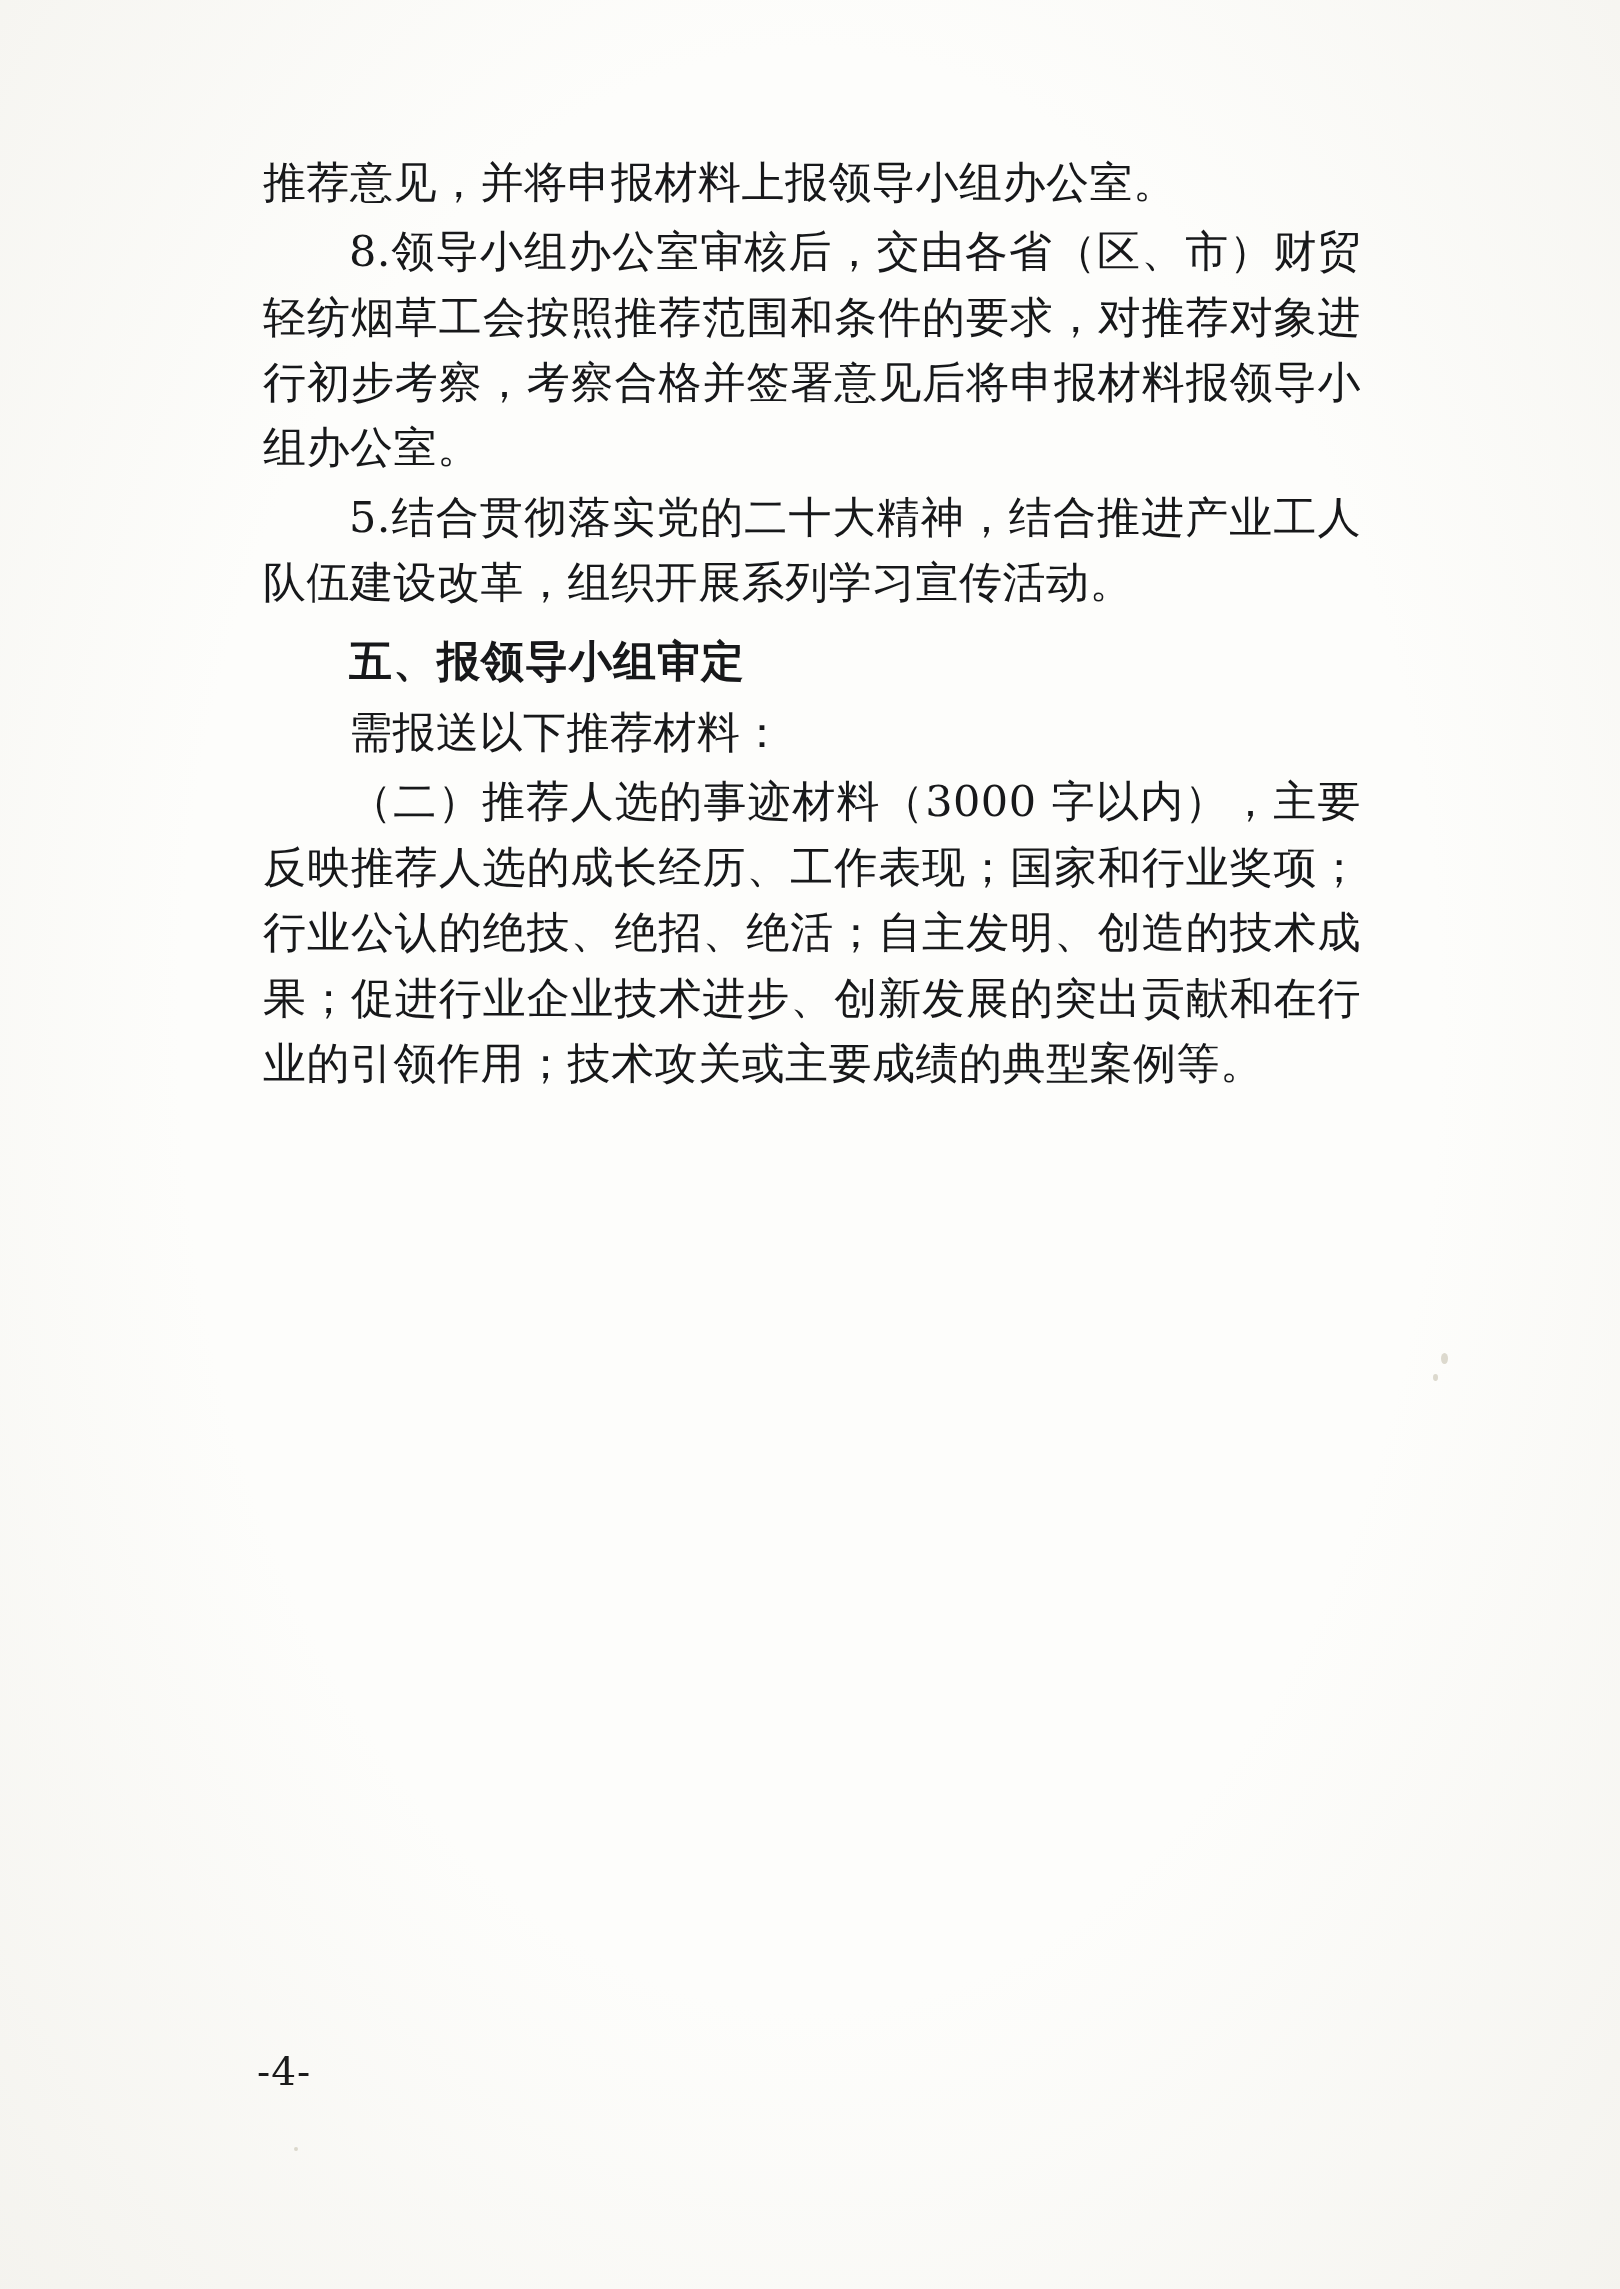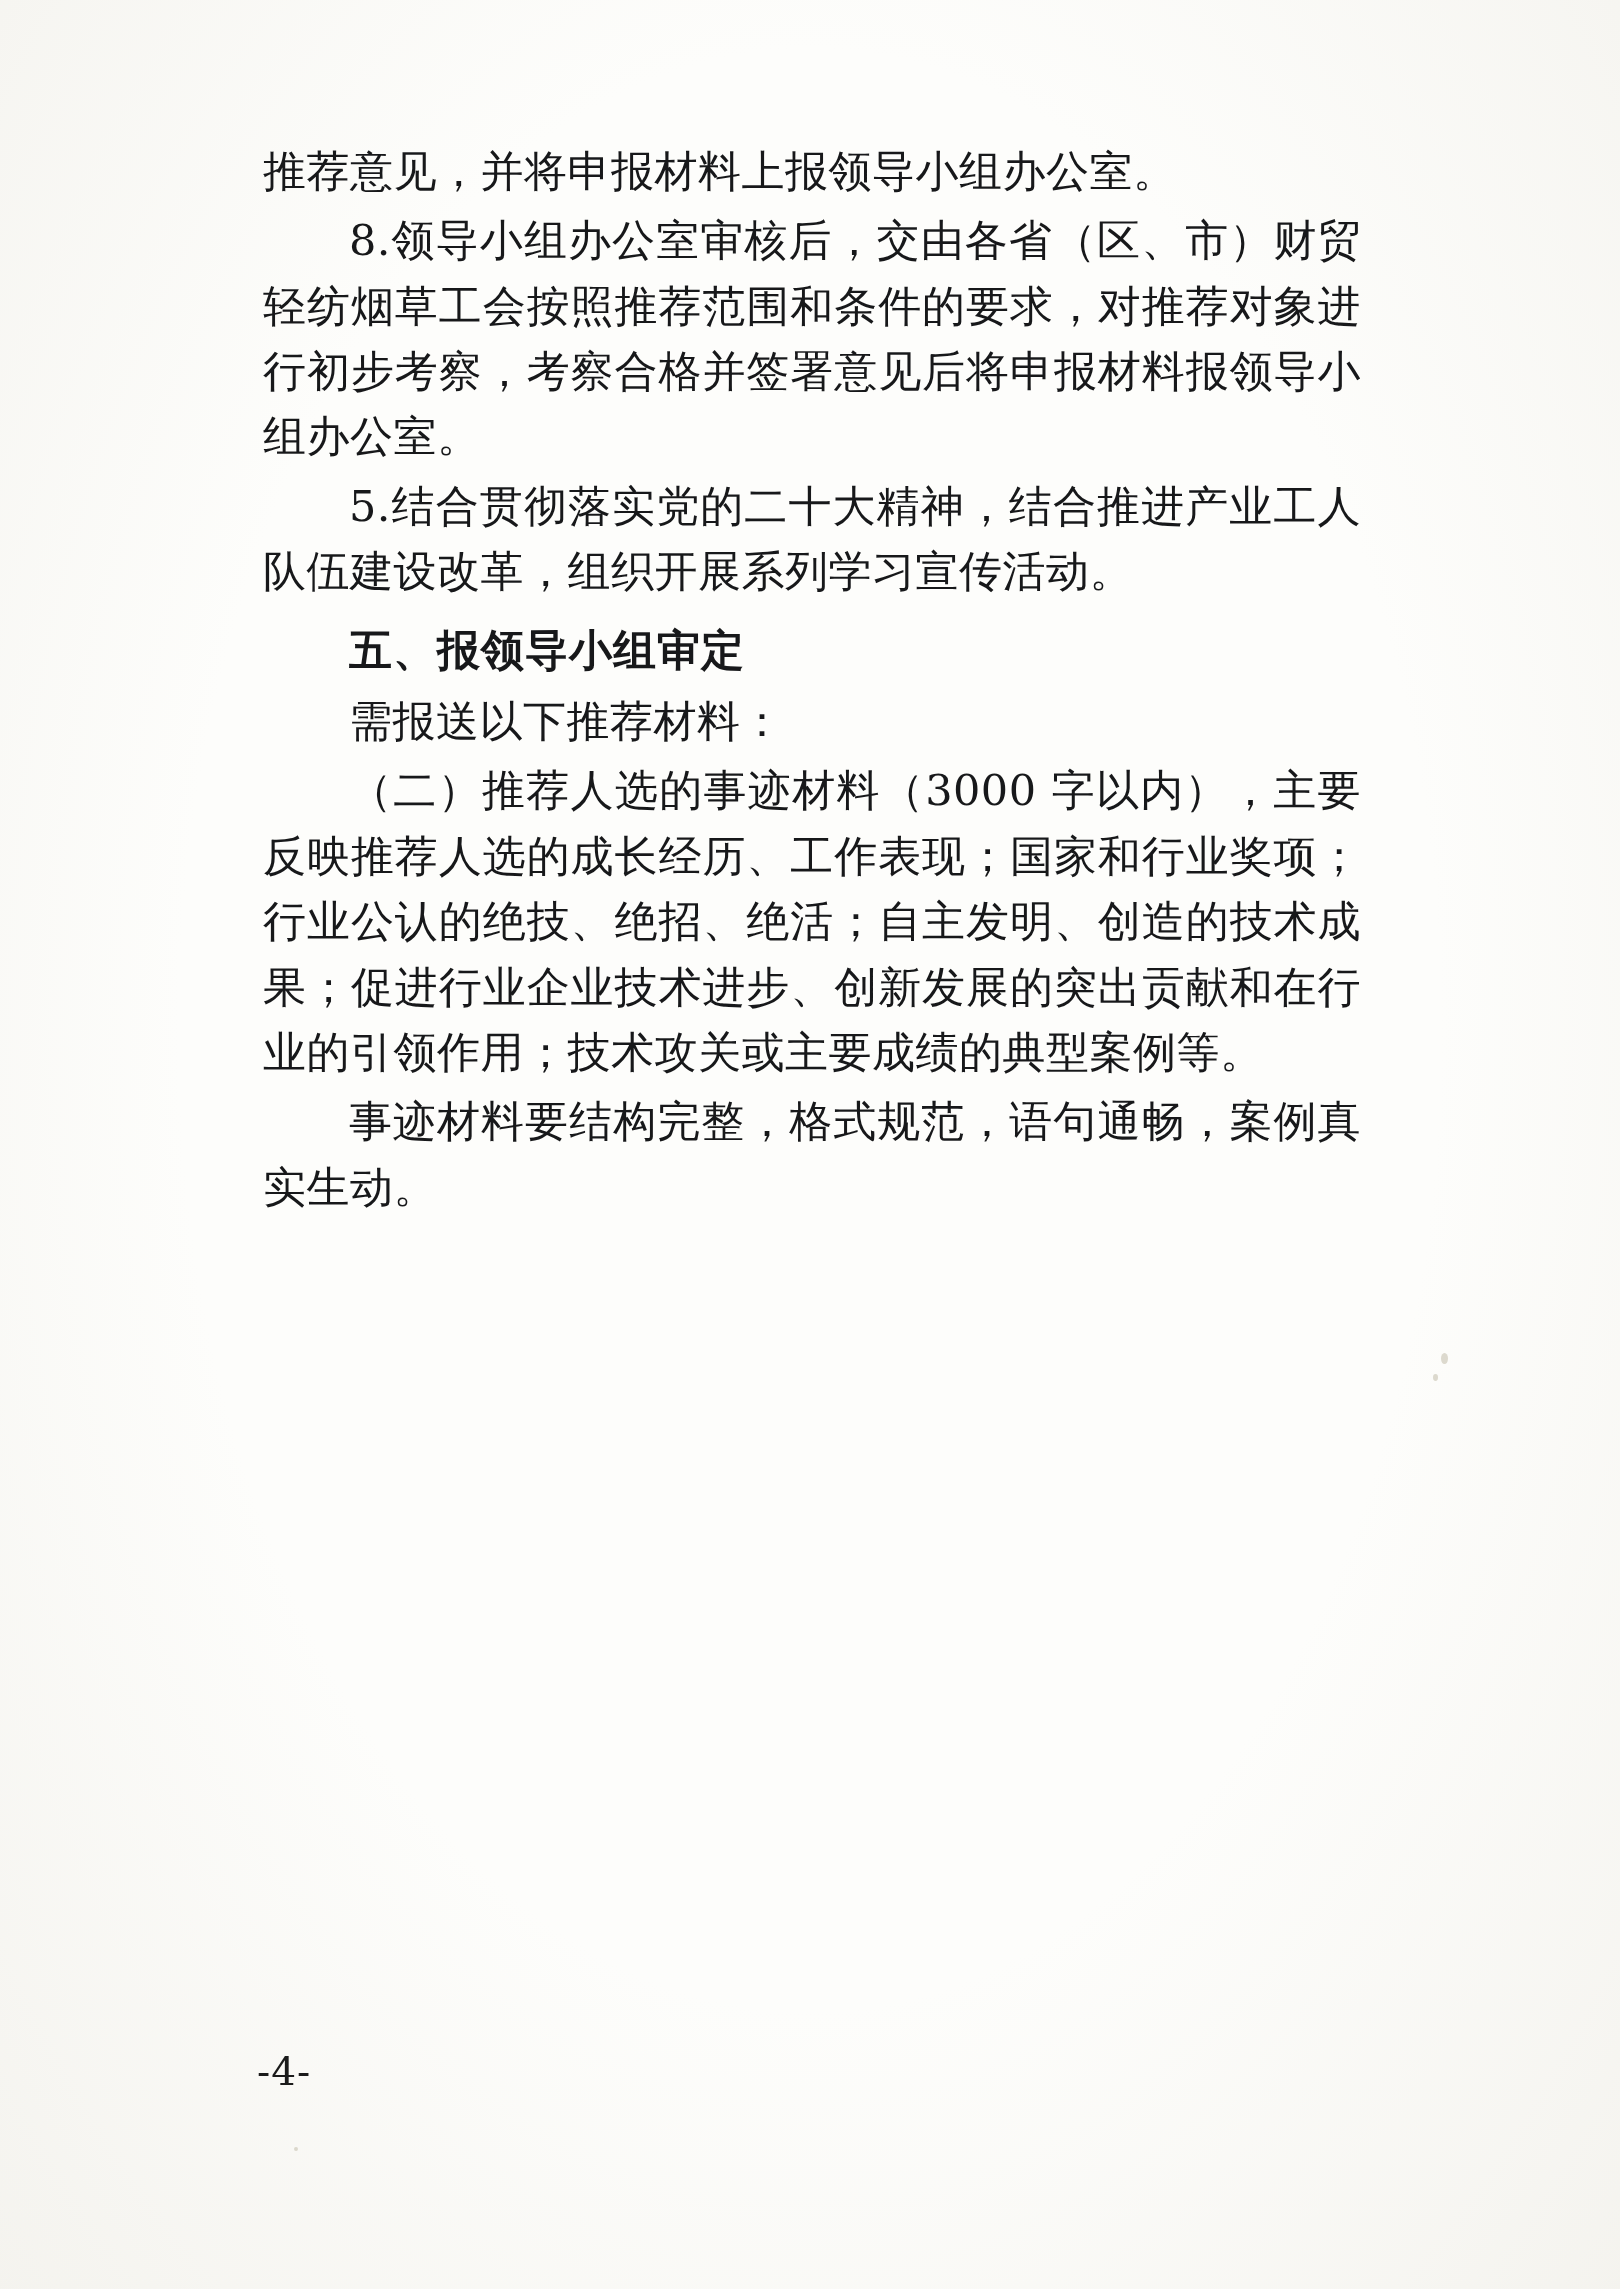--- a/index.html
+++ b/index.html
@@ -25,21 +25,21 @@
     content: "";
     position: absolute;
     inset: 0;
     background:
       radial-gradient(ellipse at 50% 45%, rgba(255,255,255,0) 55%, rgba(237,235,228,0.55) 100%);
     pointer-events: none;
   }
   .content {
     position: absolute;
     left: 263px;
-    top: 139px;
+    top: 150px;
     width: 1098px;
   }
   p {
     margin: 0 0 3.9px 0;
     font-size: 43px;
     line-height: 1.52;
     letter-spacing: 0.5px;
     text-align: justify;
     text-justify: inter-ideograph;
     color: #17181a;
@@ -89,21 +89,20 @@
 
     <p class="indent">5.结合贯彻落实党的二十大精神，结合推进产业工人队伍建设改革，组织开展系列学习宣传活动。</p>
 
     <p class="heading">五、报领导小组审定</p>
 
     <p class="indent">需报送以下推荐材料：</p>
 
 
     <p class="indent">（二）推荐人选的事迹材料（3000 字以内），主要反映推荐人选的成长经历、工作表现；国家和行业奖项；行业公认的绝技、绝招、绝活；自主发明、创造的技术成果；促进行业企业技术进步、创新发展的突出贡献和在行业的引领作用；技术攻关或主要成绩的典型案例等。</p>
 
-    <p class="indent">事迹材料要结构完整，格式规范，语句通畅，案例真实生动。</p>
 
 
   </div>
 
   <div class="page-number">-4-</div>
 
 </div>
 
 
 </body></html>

